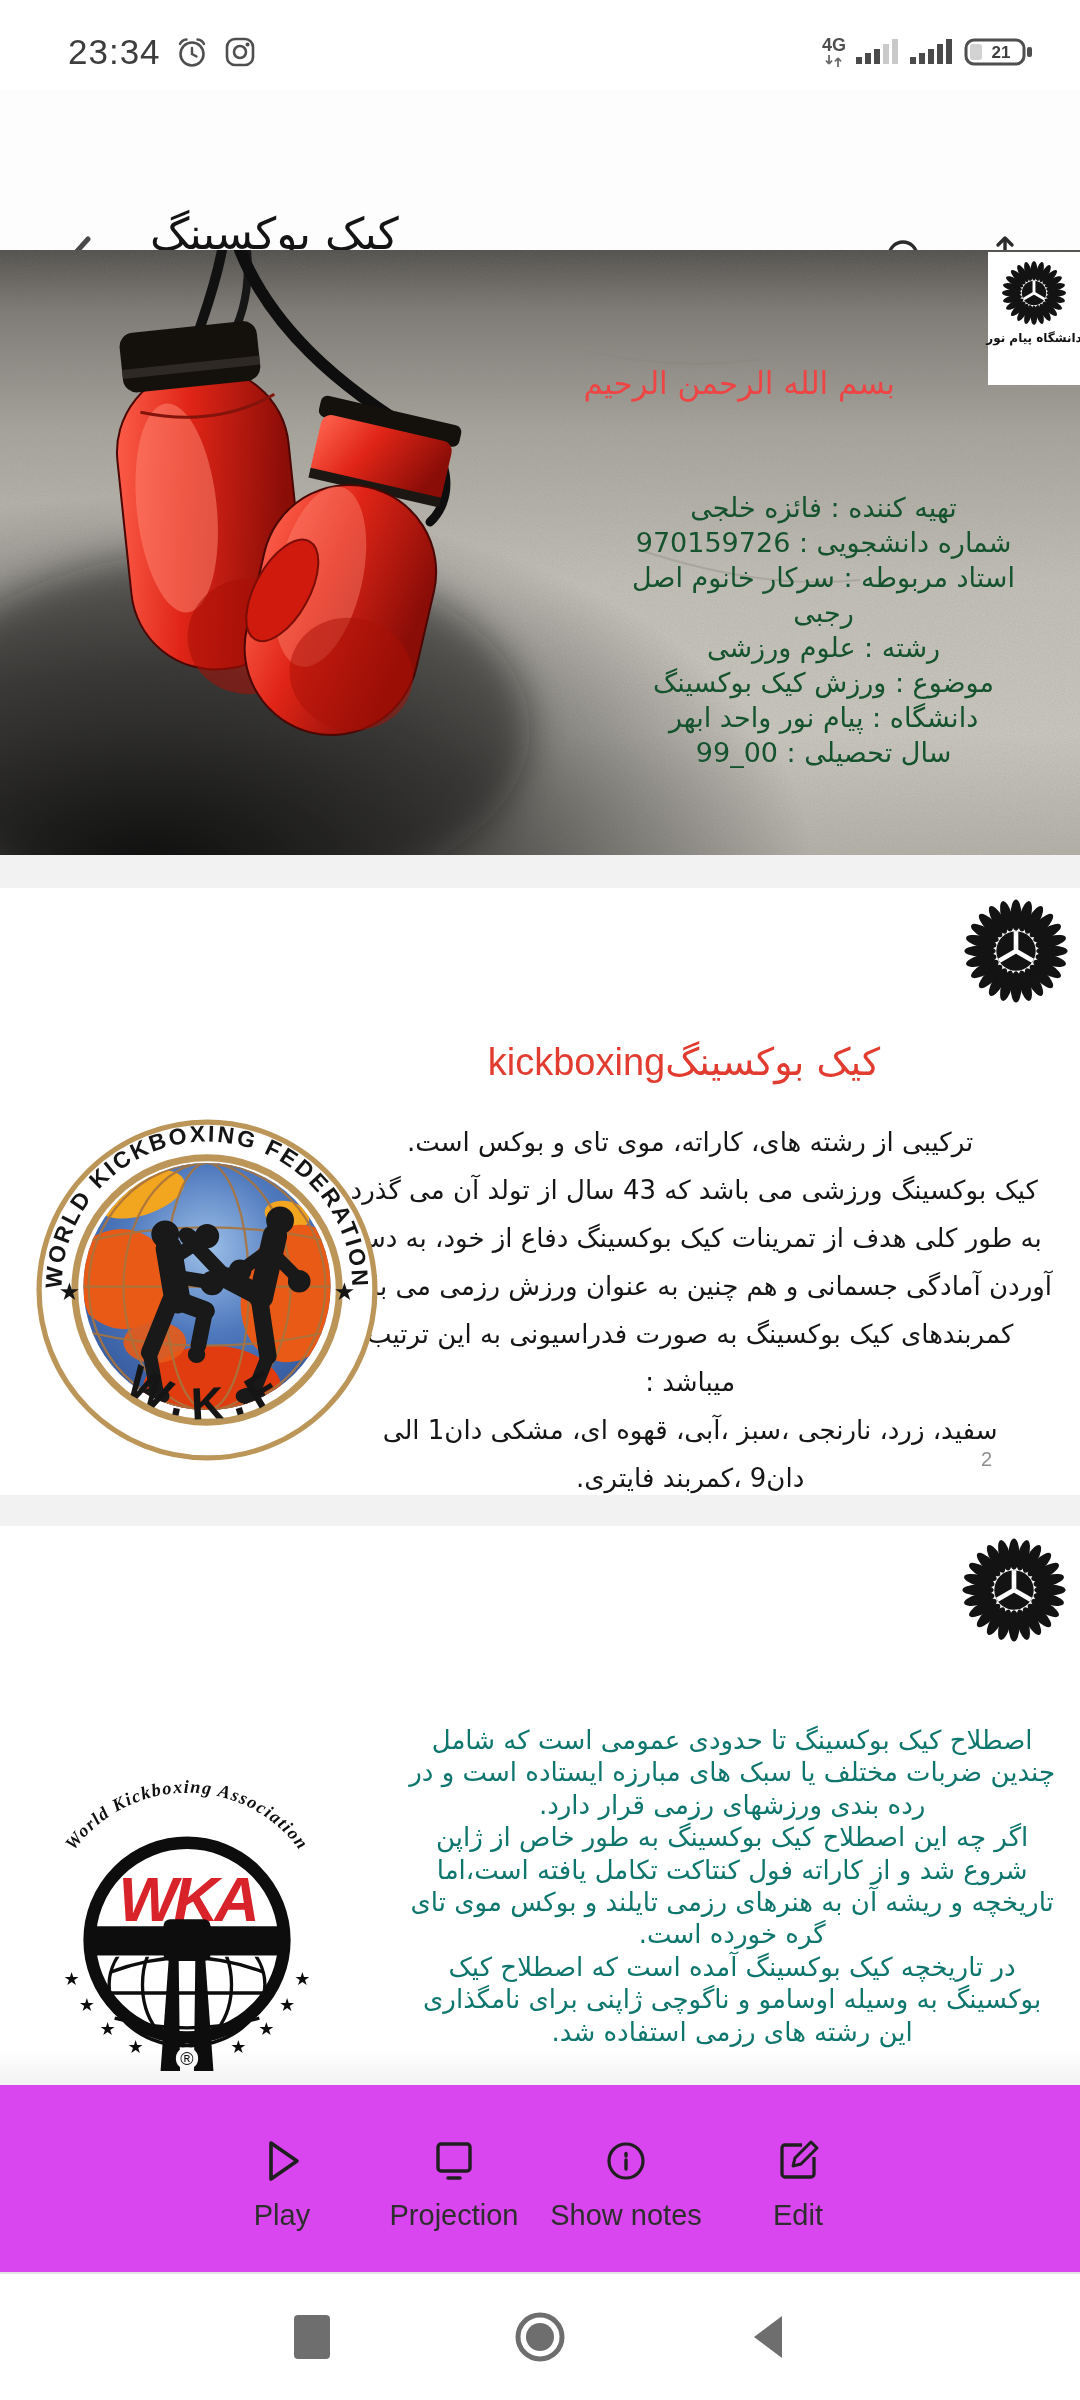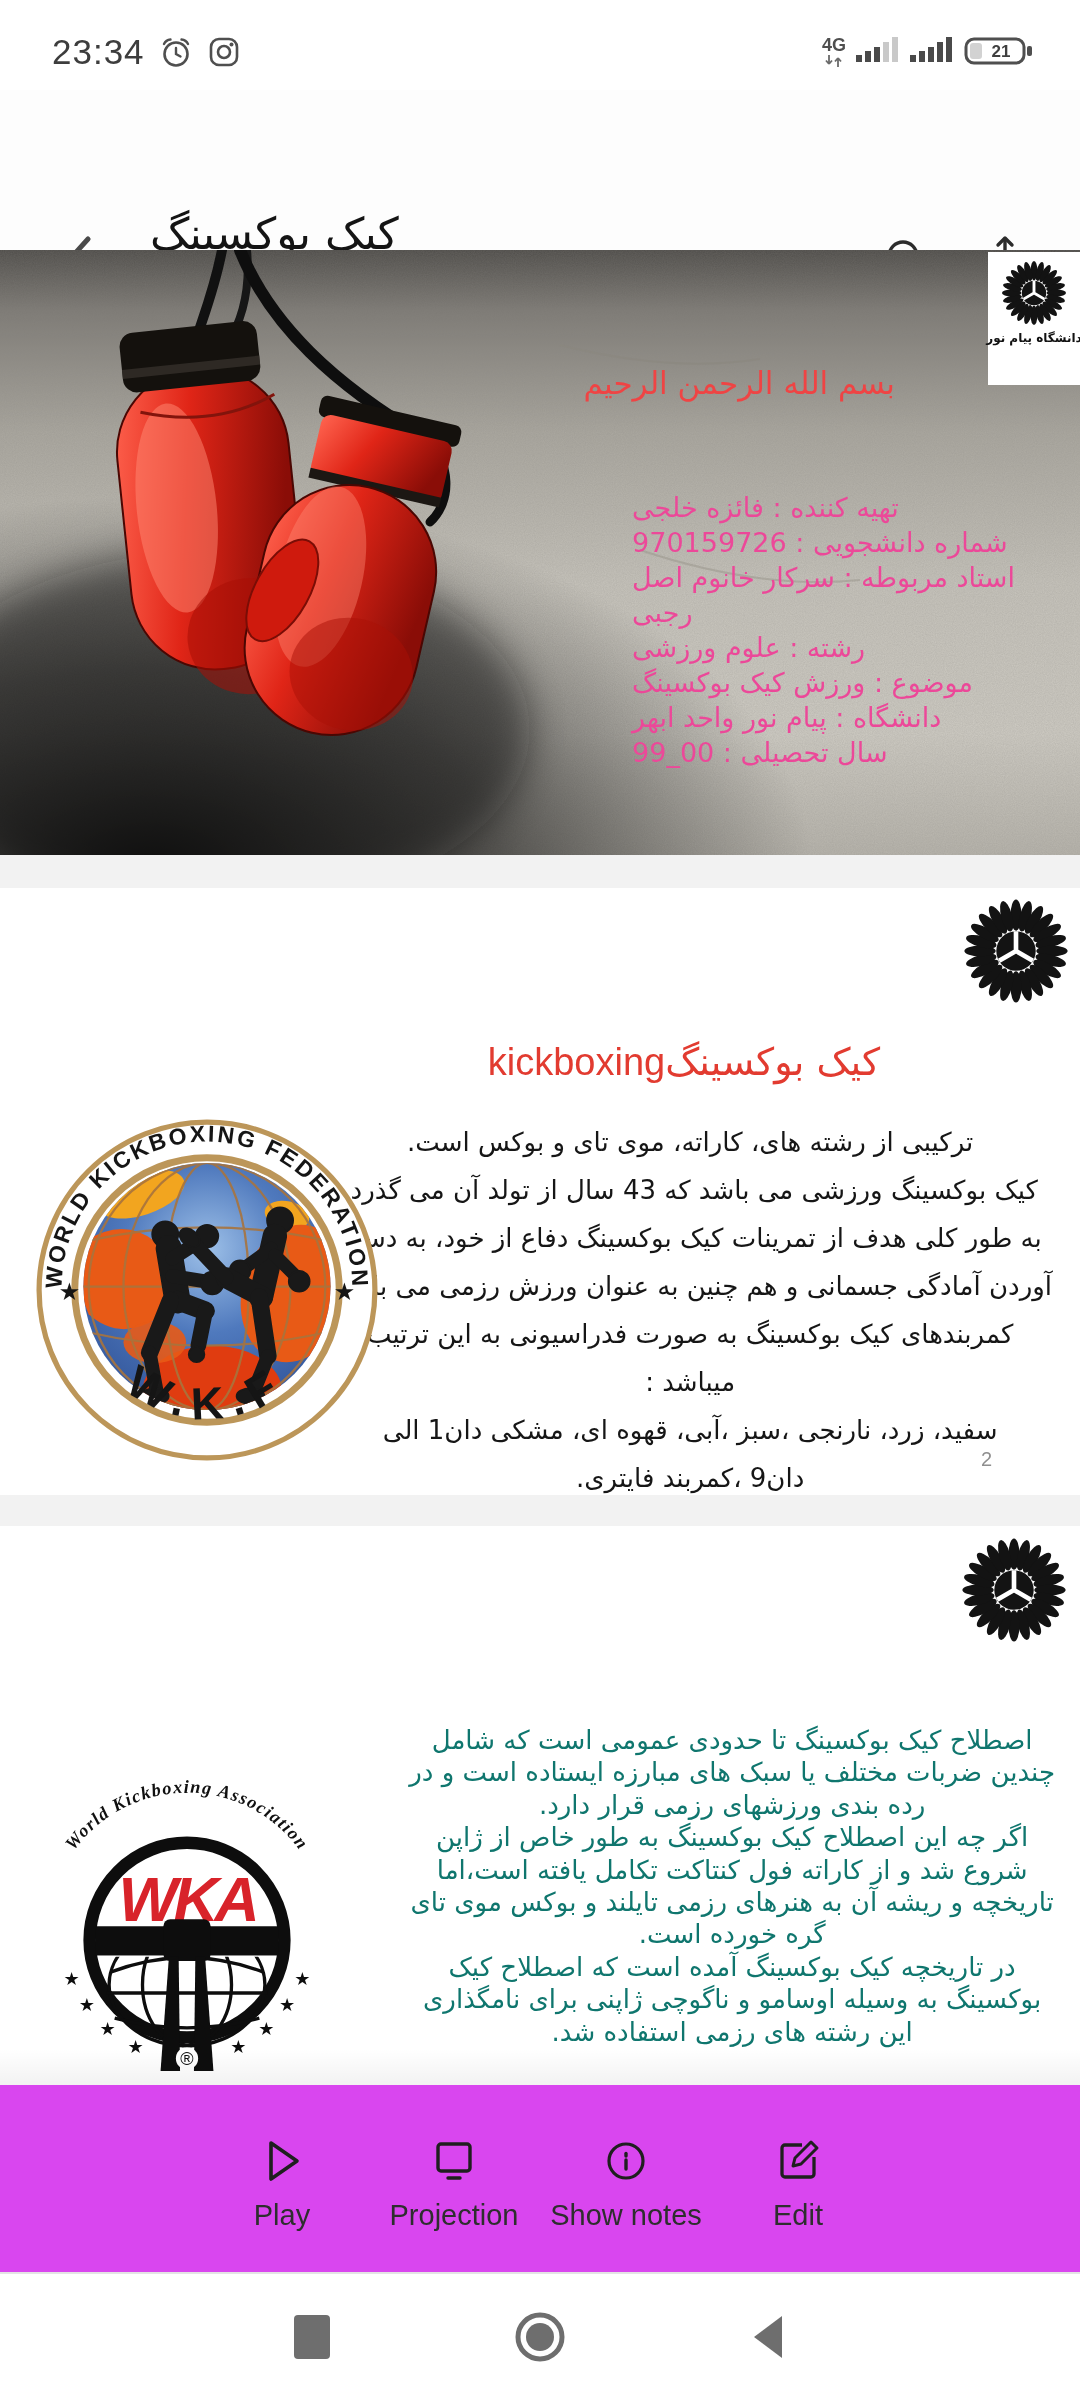--- a/index.html
+++ b/index.html
@@ -2,24 +2,24 @@
 <html><head>
 <meta charset="utf-8">
 <style>
   html,body{margin:0;padding:0;background:#9a9a9a;}
   .screen{position:relative;width:1080px;height:2400px;background:#fff;overflow:hidden;
           font-family:"Liberation Sans",sans-serif;}
   .fa{font-family:"DejaVu Sans",sans-serif;direction:rtl;}
 
   
   .status-bar{position:absolute;left:0;top:0;width:1080px;height:90px;background:#fff;}
-  .sb-row{position:absolute;left:52px;right:46px;top:24px;height:56px;display:flex;align-items:center;}
+  .sb-row{position:absolute;left:68px;right:46px;top:24px;height:56px;display:flex;align-items:center;}
   .sb-time{font-size:35px;font-weight:500;color:#3d3d3d;letter-spacing:1px;}
   .sb-left{display:flex;align-items:center;gap:14px;}
-  .sb-right{margin-left:auto;display:flex;align-items:flex-start;gap:10px;}
+  .sb-right{margin-left:auto;display:flex;align-items:center;gap:10px;}
   .sb-net{display:flex;flex-direction:column;align-items:center;line-height:1;}
   .sb-net span{font-size:18px;font-weight:bold;color:#4f4f4f;}
 
   
   .app-header{position:absolute;left:0;top:90px;width:1080px;height:160px;background:#fdfdfd;}
   .hd-btn{position:absolute;background:none;border:none;padding:0;cursor:pointer;}
   .hd-title{position:absolute;left:150px;top:118px;margin:0;font-size:44px;font-weight:500;color:#141414;}
 
   
   .slide{position:absolute;left:0;width:1080px;background:#fff;overflow:hidden;}
@@ -32,21 +32,21 @@
   #slide3:after{content:"";position:absolute;left:0;right:0;bottom:0;height:36px;
     background:linear-gradient(180deg,rgba(0,0,0,0),rgba(0,0,0,0.05));}
   .scene{position:absolute;left:0;top:0;width:1080px;height:605px;}
 
   .pnu-box{position:absolute;left:988px;top:2px;width:92px;height:133px;background:#fff;
            display:flex;flex-direction:column;align-items:center;padding-top:5px;box-sizing:border-box;}
   .pnu-caption{font-size:12px;font-weight:bold;color:#111;white-space:nowrap;margin-top:2px;}
 
   .s1-bismillah{position:absolute;right:185px;top:115px;font-size:31px;color:#ef4444;}
   .s1-info{position:absolute;right:65px;top:240px;font-size:27px;line-height:35px;
-           text-align:left;white-space:pre-line;color:#ec4899;}
+           text-align:center;white-space:pre-line;color:#14532d;}
 
   .starburst{position:absolute;}
   .s2-title{position:absolute;right:196px;top:148px;margin:4px;font-size:38px;font-weight:normal;}
   .s2-title .en{font-family:"Liberation Sans",sans-serif;}
   .s2-body{position:absolute;right:28px;top:230px;font-size:26px;line-height:48px;
            text-align:center;white-space:pre-line;color:#161616;max-width:1010px;}
   .wkf-logo{position:absolute;left:33px;top:228px;width:348px;height:348px;}
   .page-num{position:absolute;right:88px;top:560px;font-size:20px;color:#8f8f8f;}
 
   .s3-body{position:absolute;right:25px;top:174px;font-size:26px;line-height:32.4px;

